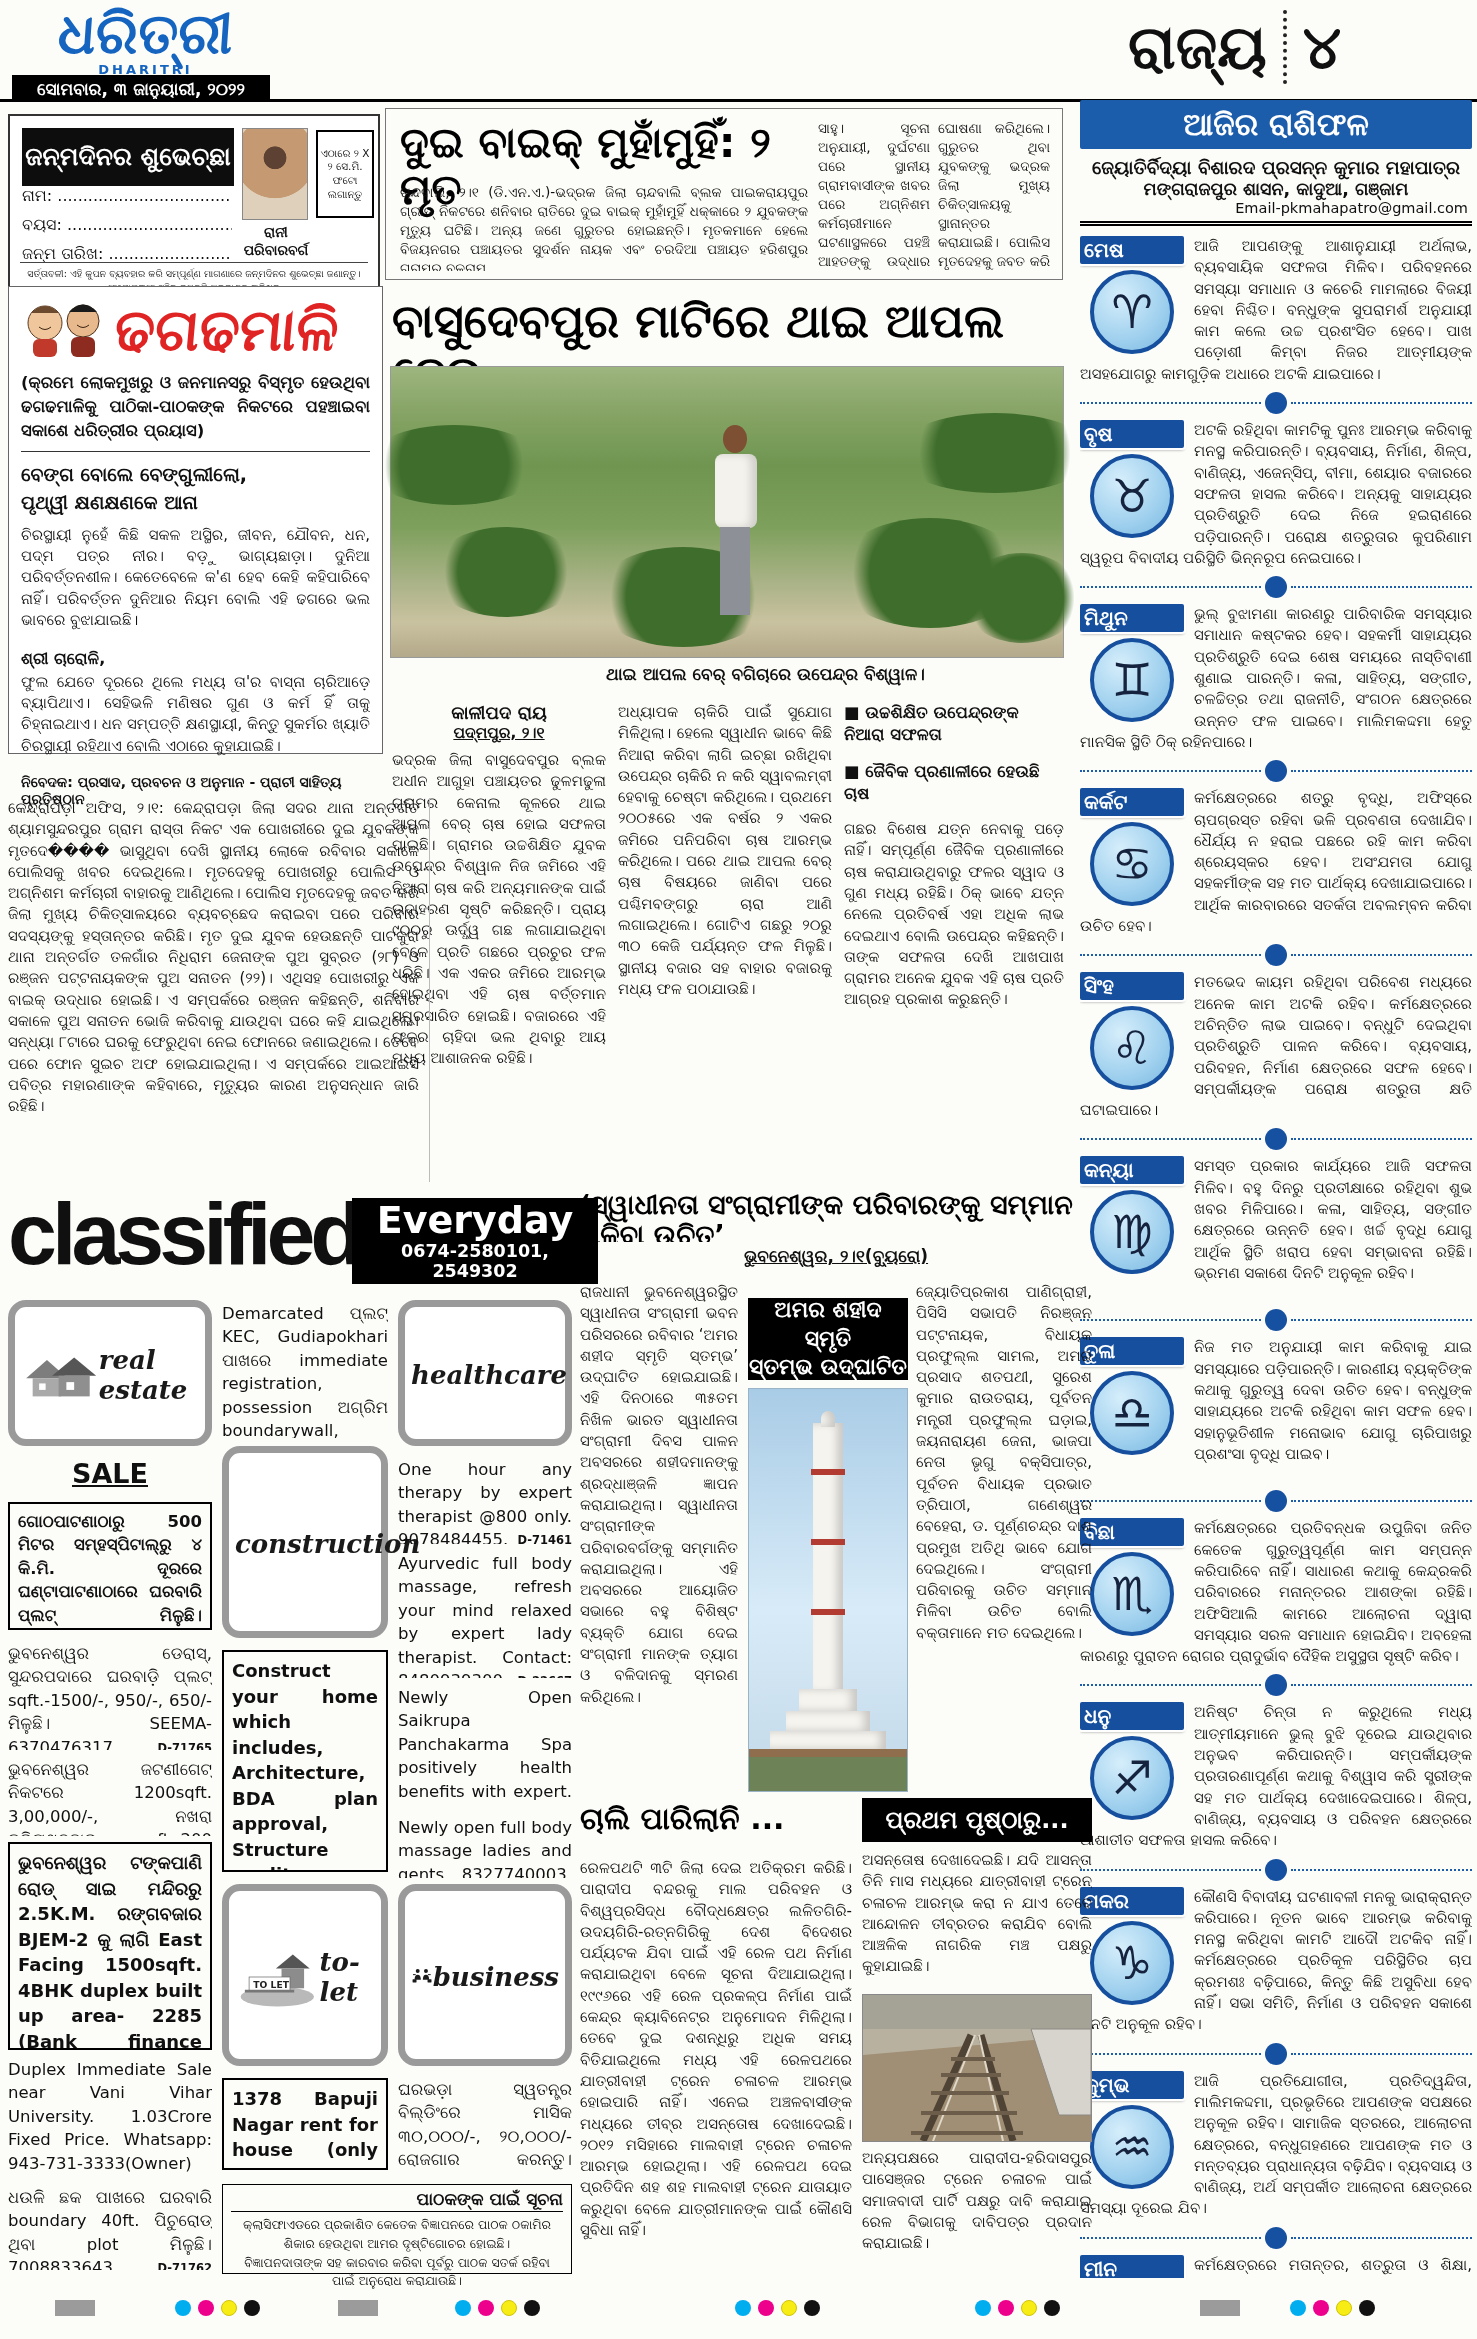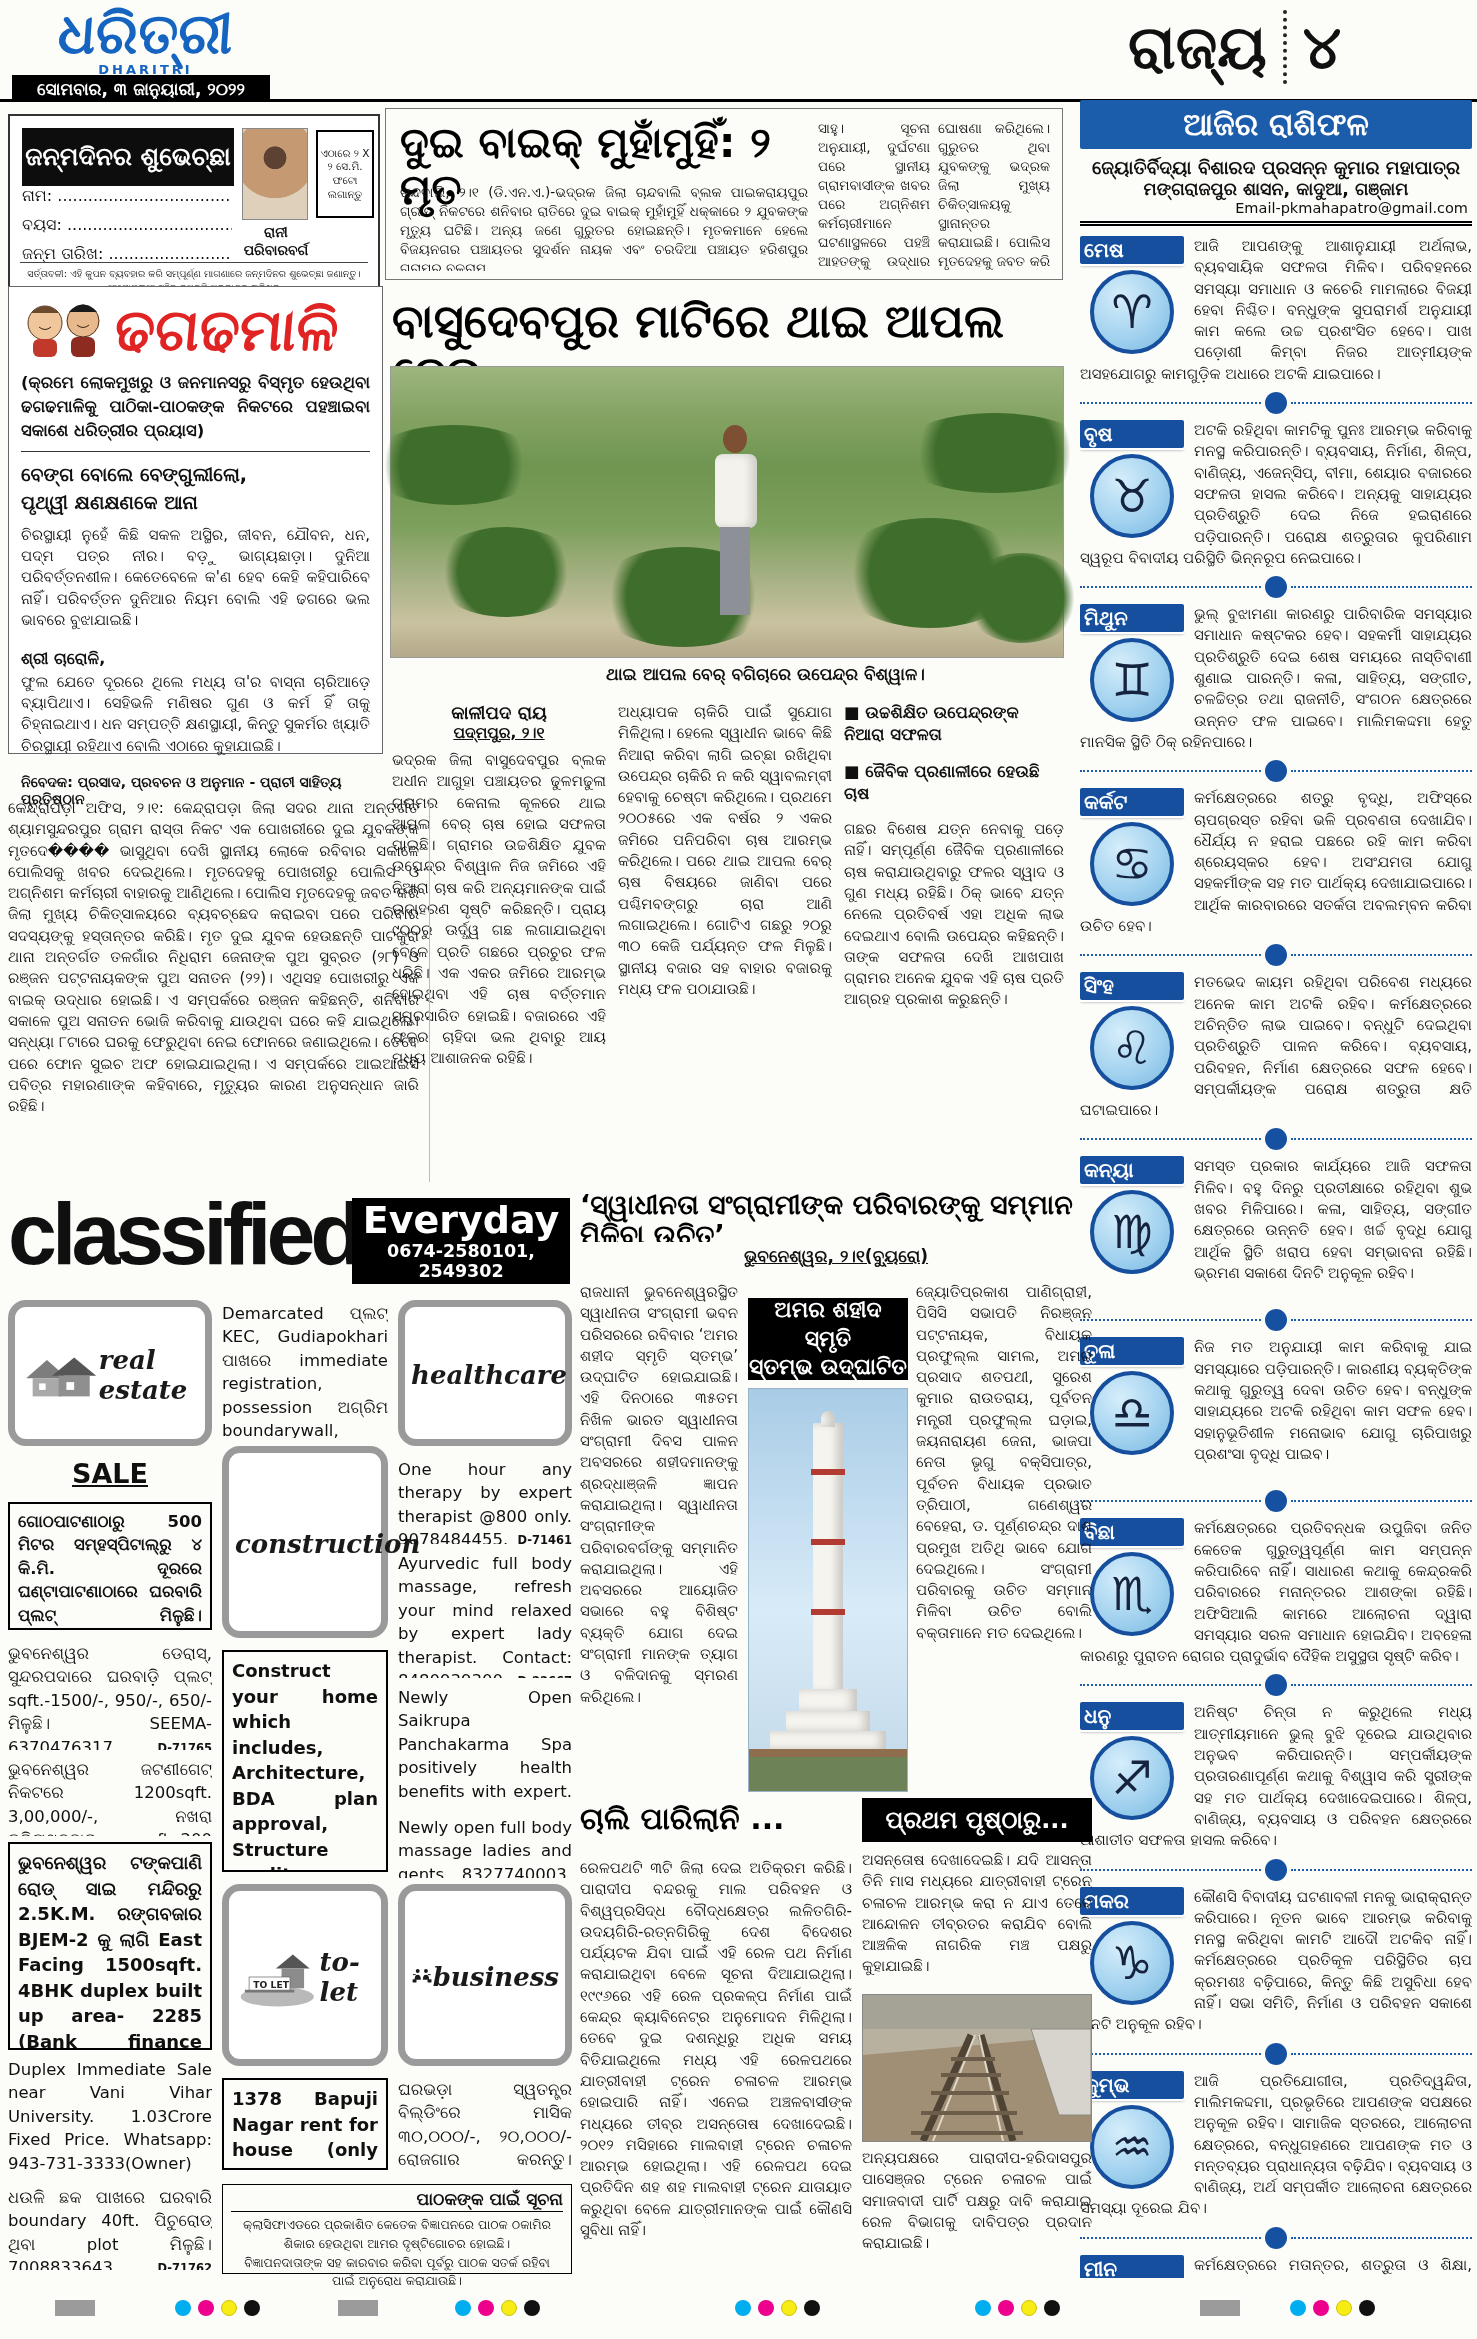--- a/index.html
+++ b/index.html
@@ -348,21 +348,21 @@
       </div>
     <div class="hsign">
       <div class="hmedia">
           <div class="hlabel">ମୀନ</div>
         </div>
       <p class="htext">କର୍ମକ୍ଷେତ୍ରରେ ମତାନ୍ତର, ଶତ୍ରୁତା ଓ ଶିକ୍ଷା, ସନ୍ତାନ କ୍ଷେତ୍ରରେ ପ୍ରତିକୂଳତା ସୃଷ୍ଟି କରିବେ। ଆପଣଙ୍କ ଧୈର୍ଯ୍ୟ ଓ ସଂଯମ ରକ୍ଷା କରିବା ଆବଶ୍ୟକ। ଆର୍ଥିକ କାରବାରରେ ସତର୍କ ରହିବେ। ଗୁରୁଜନଙ୍କ ପରାମର୍ଶ ଗ୍ରହଣ କଲେ ଲାଭ ପାଇବେ।</p>
     </div>
   </div>
 
   <div class="abs cl-title" style="left:8px;top:1194px">classifieds</div>
-  <div class="abs everyday" style="left:352px;top:1198px;width:218px">
+  <div class="abs everyday" style="left:352px;top:1198px;width:246px">
     <div class="ev1">Everyday</div>
     <div class="ev2">0674-2580101, 2549302</div>
   </div>
 
   <div class="abs cbox" style="left:8px;top:1300px;width:204px;height:146px">
     <svg width="120" height="78" viewBox="0 0 120 78">
       <path d="M8 44 L40 16 L72 44 Z" fill="#7d7d7d"></path>
         <rect x="18" y="44" width="44" height="28" fill="#a9a9a9"></rect>
       <path d="M48 40 L82 12 L116 40 Z" fill="#565656"></path>
         <rect x="58" y="40" width="48" height="32" fill="#8f8f8f"></rect>

